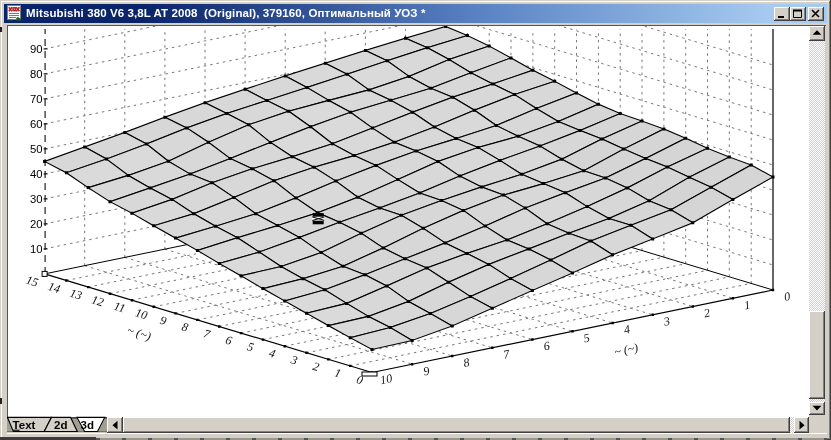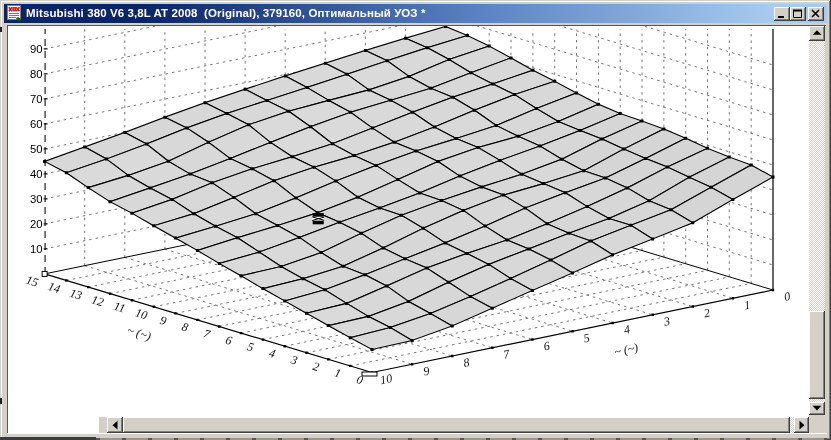--- a/index.html
+++ b/index.html
@@ -378,20 +378,35 @@
    <div id="vth" class="btn"></div>
    <div id="vdn" class="btn">
         <svg width="16" height="13">
           <path d="M3.6 3.8h8.8l-4.4 4.6z" fill="#000"></path>
         </svg>
       </div>
  </div>
  <div id="corner"></div>
  <div id="bottom">
    <div id="bgrey"></div>
+   <div id="tabs">
+        <svg width="100" height="17" viewBox="0 0 100 17">
+          <rect x="0" y="1.4" width="100" height="14.2" fill="#a29e94"></rect>
+          <line x1="0" y1="1.9" x2="100" y2="1.9" stroke="#000" stroke-width="1"></line>
+          <rect x="0" y="15.6" width="100" height="1.4" fill="#d4d0c8"></rect>
+          <line x1="0" y1="15.6" x2="100" y2="15.6" stroke="#6a675f" stroke-width="1"></line>
+          <polygon points="0.5,1.4 44.4,1.4 37.2,15.5 6.3,15.5" fill="#d4d0c8" stroke="#000" stroke-width="1.1"></polygon>
+          <text x="5.6" y="12.8" font-family="Liberation Sans, sans-serif" font-size="11.5" font-weight="bold" fill="#000">Text</text>
+          <line x1="6.1" y1="14.2" x2="12.6" y2="14.2" stroke="#000" stroke-width="1.1"></line>
+          <polygon points="44.4,1.4 63.6,1.4 70.3,15.5 37.2,15.5" fill="#d4d0c8" stroke="#000" stroke-width="1.1"></polygon>
+          <text x="47" y="12.8" font-family="Liberation Sans, sans-serif" font-size="11.5" font-weight="bold" fill="#000">2d</text>
+          <polygon points="70,1.4 97.7,1.4 90.5,15.5 77.6,15.5" fill="#ffffff" stroke="#000" stroke-width="1.1"></polygon>
+          <text x="73.5" y="12.8" font-family="Liberation Sans, sans-serif" font-size="11.5" font-weight="bold" fill="#000">3d</text>
+        </svg>
+      </div>
    <div id="hsb">
      <div id="hlf" class="btn">
           <svg width="16" height="16">
             <path d="M10.5 3.8l-5 4.4 5 4.4z" fill="#000"></path>
           </svg>
         </div>
      <div id="hth" class="btn"></div>
      <div id="hrt" class="btn">
           <svg width="15" height="16">
             <path d="M5.5 3.8l5 4.4-5 4.4z" fill="#000"></path>

